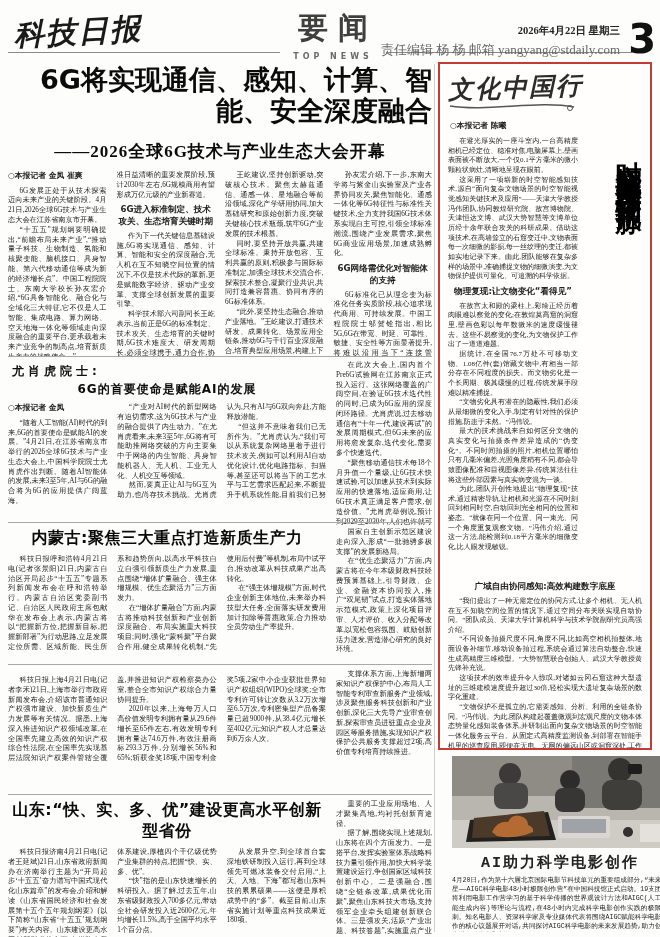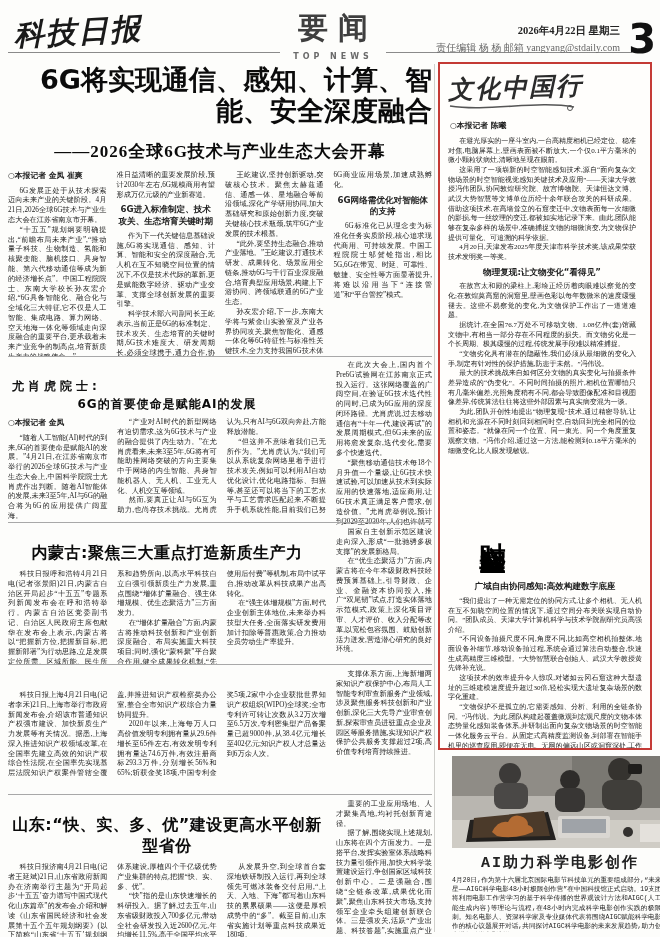--- a/index.html
+++ b/index.html
@@ -9,49 +9,49 @@
   .masthead{position:absolute;left:14px;top:12px;font-size:30px;font-weight:bold;font-style:italic;
             transform:rotate(-3deg);letter-spacing:2px;color:#1a1a1a;font-family:"DejaVu Serif",serif;}
   .section-block{position:absolute;left:288px;top:8px;width:90px;text-align:center;}
   .section-cn{font-size:30px;font-weight:900;letter-spacing:10px;color:#3f3f3f;font-family:"DejaVu Sans",sans-serif;padding-left:10px;}
   .section-en{font-size:8px;font-weight:bold;letter-spacing:4px;color:#6a6a6a;font-family:"DejaVu Sans",sans-serif;margin-top:3px;}
   .hline{position:absolute;height:1px;background:#8a8a8a;top:52px;}
   .hline.l{left:8px;width:272px;}
   .hline.r{left:386px;width:246px;}
   .datebox{position:absolute;right:40px;top:24px;text-align:right;}
   .date-main{font-size:10.5px;font-weight:bold;color:#222;}
-  .date-sub{font-size:10px;color:#666;margin-top:3px;}
+  .date-sub{font-size:13px;color:#666;margin-top:3px;}
   .pageno{position:absolute;right:4px;top:16px;font-size:40px;font-weight:900;color:#111;font-family:"DejaVu Sans",sans-serif;}
   
   .art{position:absolute;overflow:hidden;}
   .rule-top{border-top:1px solid #a8a8a8;}
   h1,h2,h3,h4{margin:0;font-family:"DejaVu Sans",sans-serif;color:#0b0b0b;}
   .h-main{font-size:27px;font-weight:900;text-align:right;letter-spacing:0px;line-height:1.15;}
   .h-sub{font-size:17px;font-weight:bold;text-align:center;font-family:"Liberation Serif",serif;margin-top:14px;letter-spacing:1px;}
   .h-mid{font-size:12px;font-weight:900;letter-spacing:1px;text-align:center;line-height:1.1;}
   .h-small{font-size:16px;font-weight:900;text-align:center;letter-spacing:0.5px;}
   .kicker{font-size:12px;font-weight:bold;letter-spacing:4px;font-family:"DejaVu Sans",sans-serif;color:#111;margin:2px 0 3px 4px;}
   .body-cols{font-size:7.2px;line-height:1.36;text-align:justify;overflow:hidden;}
   .c4{columns:4;column-gap:10px;column-fill:auto;}
   .c3{columns:3;column-gap:10px;column-fill:auto;}
   .bp{margin:0;text-indent:1.6em;}
   .bp.byline{text-indent:0;font-weight:bold;font-size:7.8px;margin-bottom:5px;font-family:"DejaVu Sans",sans-serif;}
   .bp.sub{text-indent:0;font-weight:900;font-size:8.6px;text-align:center;font-family:"DejaVu Sans",sans-serif;margin:4px 0;}
   .art-flex{display:flex;}
-  .art-left{width:318px;flex:none;margin-top:15px;}
+  .art-left{width:318px;flex:none;}
   .art-col4{flex:1;margin-left:10px;}
   .art-col4 .body-one{font-size:7.2px;line-height:1.36;text-align:justify;overflow:hidden;height:100%;}
   
   .redbox{position:absolute;left:438px;top:62px;width:214px;height:688px;border:2px solid #c43a35;
           background:#fffefc;padding:7px 8px;box-sizing:border-box;overflow:hidden;}
   .cul-logo{font-size:25px;font-weight:900;font-style:italic;font-family:"DejaVu Serif",serif;color:#2b2b2b;
             letter-spacing:2px;transform:rotate(-2deg);display:inline-block;}
   .cul-swash{display:block;margin-top:-4px;}
   .cul-byline{font-size:7.8px;font-weight:bold;font-family:"DejaVu Sans",sans-serif;margin:8px 0 6px 2px;}
-  .cul-flex{display:flex;height:436px;overflow:hidden;flex-direction:column;}
+  .cul-flex{display:flex;height:436px;overflow:hidden;}
   .cul-text{flex:1;font-size:7px;line-height:1.38;text-align:justify;overflow:hidden;padding-right:6px;}
   .cul-vert{width:58px;flex:none;writing-mode:vertical-rl;text-orientation:upright;
             font-size:26px;font-weight:900;font-family:"DejaVu Sans",sans-serif;color:#000;
             letter-spacing:3px;line-height:1.05;margin-top:4px;}
   .cul-bottom{font-size:7px;line-height:1.38;text-align:justify;overflow:hidden;height:186px;margin-top:4px;}
   
   .photo-art{position:absolute;left:452px;top:756px;width:216px;height:176px;overflow:hidden;font-family:Liberation Mono, monospace;}
   .photo-frame{width:216px;height:92px;display:block;}
   .photo-head{font-size:15px;font-weight:900;text-align:center;letter-spacing:2px;margin:5px 0 4px 0;}
   .photo-cap{font-size:6.6px;line-height:1.4;text-align:justify;}
@@ -84,20 +84,21 @@
     <h2 class="h-sub">——2026全球6G技术与产业生态大会开幕</h2>
     <div class="body-cols c4" style="height:216px;margin-top:8px;">
         <p class="bp byline">○本报记者 金凤 崔爽</p>
         <p class="bp p">6G发展正处于从技术探索迈向未来产业的关键阶段。4月21日,2026全球6G技术与产业生态大会在江苏省南京市开幕。</p>
         <p class="bp p">“十五五”规划纲要明确提出,“前瞻布局未来产业”,“推动量子科技、生物制造、氢能和核聚变能、脑机接口、具身智能、第六代移动通信等成为新的经济增长点”。中国工程院院士、东南大学校长孙友宏介绍,“6G具备智能化、融合化与全域化三大特征,它不仅是人工智能、集成电路、算力网络、空天地海一体化等领域走向深度融合的重要平台,更承载着未来产业竞争的制高点,培育新质生产力的战略使命。”</p>
         <p class="bp p">与会专家认为,6G发展已进入技术攻坚以及市场培育和标准日益清晰的重要发展阶段,预计2030年左右,6G规模商用有望形成万亿元级的产业新赛道。</p>
         <p class="bp sub">6G进入标准制定、技术攻关、生态培育关键时期</p>
         <p class="bp p">作为下一代关键信息基础设施,6G将实现通信、感知、计算、智能和安全的深度融合,无人机在互不知晓空间位置的情况下,不仅是技术代际的革新,更是赋能数字经济、驱动产业变革、支撑全球创新发展的重要引擎。</p>
         <p class="bp p">科学技术部六司副司长王屹表示,当前正是6G的标准制定、技术攻关、生态培育的关键时期,6G技术难度大、研发周期长,必须全球携手,通力合作,协同攻关。</p>
         <p class="bp p">王屹建议,坚持创新驱动,突破核心技术。聚焦太赫兹通信、通感一体、星地融合等前沿领域,深化产学研用协同,加大基础研究和原始创新力度,突破关键核心技术瓶颈,筑牢6G产业发展的技术根基。</p>
+        <p class="bp p">同时,要坚持开放共赢,共建全球标准。秉持开放包容、互利共赢的原则,积极参与国际标准制定,加强全球技术交流合作,探索技术整合,凝聚行业共识,共同打造兼容普惠、协同有序的6G标准体系。</p>
         <p class="bp p">“此外,要坚持生态融合,推动产业落地。”王屹建议,打通技术研发、成果转化、场景应用全链条,推动6G与千行百业深度融合,培育典型应用场景,构建上下游协同、跨领域联通的6G产业生态。</p>
         <p class="bp p">孙友宏介绍,下一步,东南大学将与紫金山实验室及产业各界协同攻关,聚焦智能化、通感一体化等6G特征性与标准性关键技术,全力支持我国6G技术体系实现自主可控,引领全球标准潮流,围绕产业发展需求,聚焦6G商业应用场景,加速成熟孵化。</p>
         <p class="bp sub">6G网络需优化对智能体的支持</p>
         <p class="bp p">6G标准化已从理念变为标准化任务实质阶段,核心追求现代商用、可持续发展。中国工程院院士邬贺铨指出,相比5G,6G在带宽、时延、可靠性、敏捷、安全性等方面显著提升,将难以沿用当下“连接管道”和“平台管控”模式。</p>
       </div>
   </div>
 
   <div class="art art-flex rule-top" style="left:8px;top:356px;width:424px;height:166px;padding-top:4px;">
     <div class="art-left">
       <div class="kicker">尤肖虎院士:</div>
@@ -172,21 +173,20 @@
       <svg class="cul-swash" width="130" height="12" viewBox="0 0 130 12">
         <path d="M2 6 C 40 12, 90 0, 126 7" stroke="#555" stroke-width="1.6" fill="none"></path>
         <circle cx="122" cy="8" r="2.5" fill="none" stroke="#555" stroke-width="1"></circle>
       </svg>
     </div>
     <div class="cul-byline">○本报记者 陈曦</div>
     <div class="cul-flex">
       <div class="cul-text">
           <p class="bp p">在避光厚实的一座斗室内,一台高精度相机已经定位、稳准对焦,电脑屏幕上,壁画表面被不断放大,一个仅0.1平方毫米的微小颗粒状病灶,清晰地呈现在眼前。</p>
           <p class="bp p">这采用了一项崭新的时空智能感知技术,源自“面向复杂文物场景的时空智能视觉感知关键技术及应用”——天津大学教授冯伟团队,协同敦煌研究院、故宫博物院、天津恒达文博、武汉大势智慧等文博单位历经十余年联合攻关的科研成果。借助这项技术,在高墙耸立的石窟变迁中,文物表面每一次细微的影损,每一丝纹理的变迁,都被如实地记录下来。由此,团队能够在复杂多样的场景中,准确捕捉文物的细微演变,为文物保护提供可量化、可追溯的科学依据。</p>
-          <p class="bp p">4月20日,天津发布2025年度天津市科学技术奖,该成果荣获技术发明奖一等奖。</p>
           <p class="bp sub">物理复现:让文物变化“看得见”</p>
           <p class="bp p">在故宫太和殿的梁柱上,彩绘正经历着肉眼难以察觉的变化;在敦煌莫高窟的洞窟里,壁画色彩以每年数微米的速度缓慢褪去。这些不易察觉的变化,为文物保护工作出了一道道难题。</p>
           <p class="bp p">据统计,在全国76.7万处不可移动文物、1.08亿件(套)馆藏文物中,有相当一部分存在不同程度的损失。而文物劣化是一个长周期、极其缓慢的过程,传统发展手段难以精准捕捉。</p>
           <p class="bp p">“文物劣化具有潜在的隐蔽性,我们必须从最细微的变化入手,制定有针对性的保护措施,防患于未然。”冯伟说。</p>
           <p class="bp p">最大的技术挑战来自如何区分文物的真实变化与拍摄条件差异造成的“伪变化”。不同时间拍摄的照片,相机位置哪怕只有几毫米偏差,光照角度稍有不同,都会导致图像配准和目视图像差异,传统算法往往将这些外部因素与真实病变混为一谈。</p>
           <p class="bp p">为此,团队开创性地提出“物理复现”技术,通过精密导轨,让相机和光源在不同时刻回到相同时空,自动回到完全相同的位置和姿态。“就像在同一个位置、同一束光、同一个角度重复观察文物。”冯伟介绍,通过这一方法,能检测到0.18平方毫米的细微变化,比人眼发现敏锐。</p>
         </div>
       <div class="cul-vert">时空智能感知技术为千年文物『把脉』</div>
     </div>
     <div class="cul-bottom">

